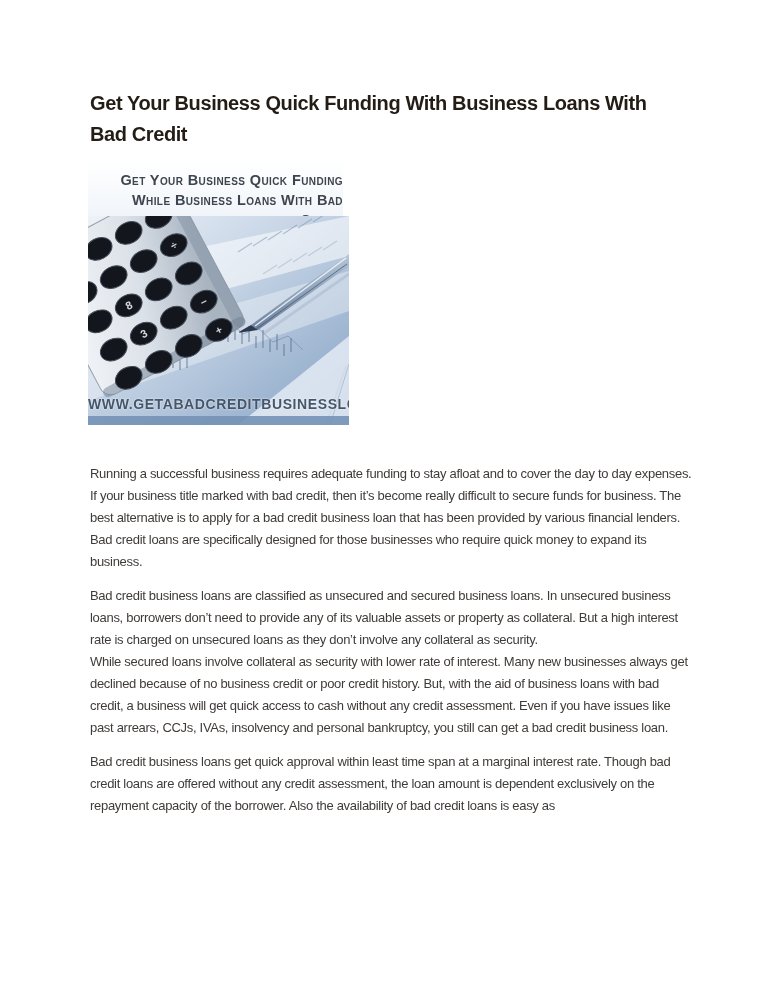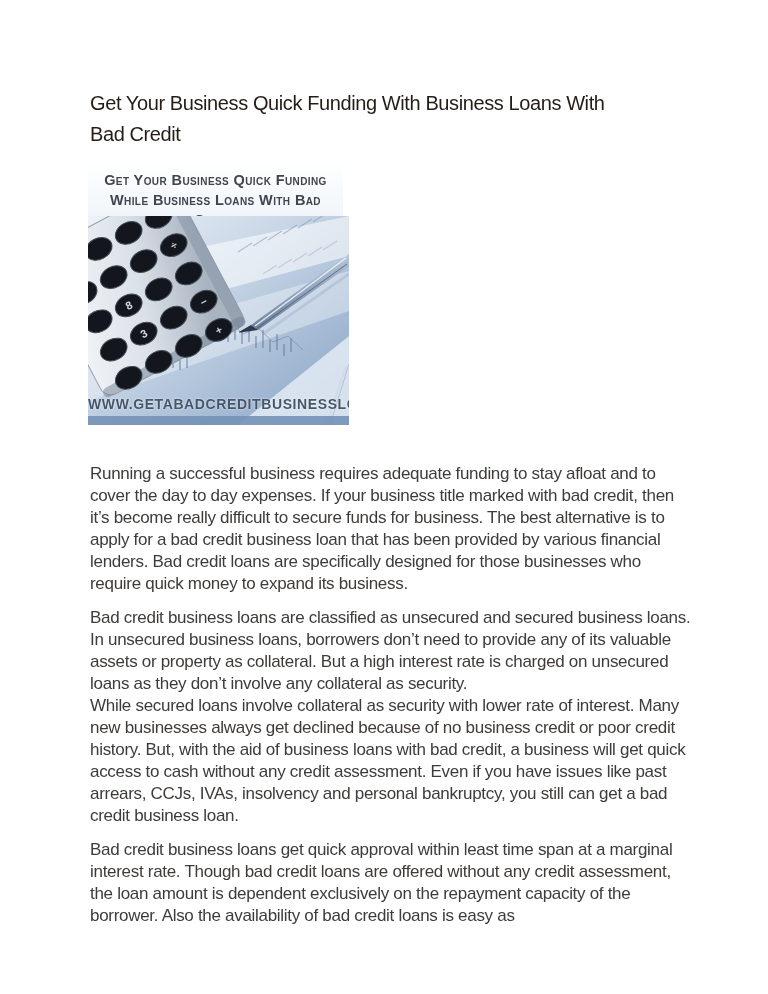--- a/index.html
+++ b/index.html
@@ -19,39 +19,39 @@
     position: absolute;
     left: 90px;
     top: 88px;
     width: 605px;
   }
   .page-title {
     margin: 0 0 12px 0;
     width: 650px;
     font-size: 20px;
     line-height: 31px;
-    font-weight: normal;
+    font-weight: bold;
     letter-spacing: -0.4px;
     color: #241d16;
     white-space: pre-line;
   }
   
   .hero {
     position: relative;
     width: 261px;
     height: 263px;
     margin: 0 0 38px -2px;
     overflow: hidden;
   }
   .hero-header {
     position: absolute;
     top: 0; left: 0; right: 6px;
     height: 54px;
     background: linear-gradient(#feffff, #f1f5fa);
-    text-align: center;
+    text-align: right;
     padding-top: 8px;
     box-sizing: border-box;
   }
   .hero-header .cap-line {
     font-variant: small-caps;
     font-weight: bold;
     font-size: 14.5px;
     line-height: 20px;
     letter-spacing: 0.4px;
     color: #3e454e;
@@ -69,21 +69,21 @@
     text-align: center;
     font-size: 14px;
     font-weight: bold;
     letter-spacing: 0.6px;
     color: #45566a;
     text-shadow: 0 0 2px rgba(255,255,255,0.95);
   }
   
   .body-par {
     margin: 0 0 12px 0;
-    font-size: 17px;
+    font-size: 13px;
     line-height: 22px;
     letter-spacing: -0.3px;
     color: #3f3b38;
     white-space: pre-line;
   }
 </style>
 </head>
 <body>
 
 <div class="page">

